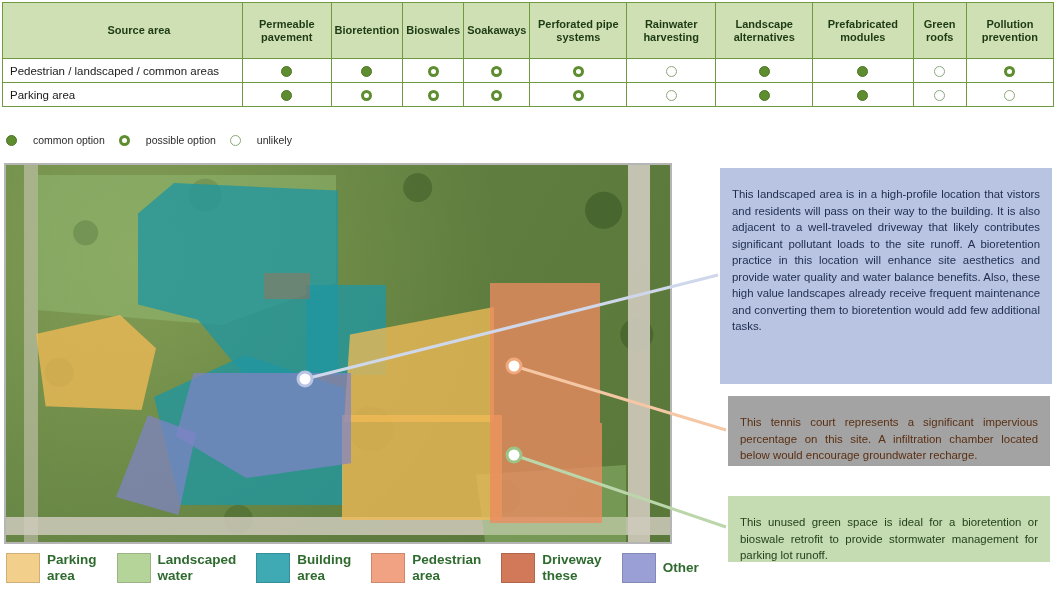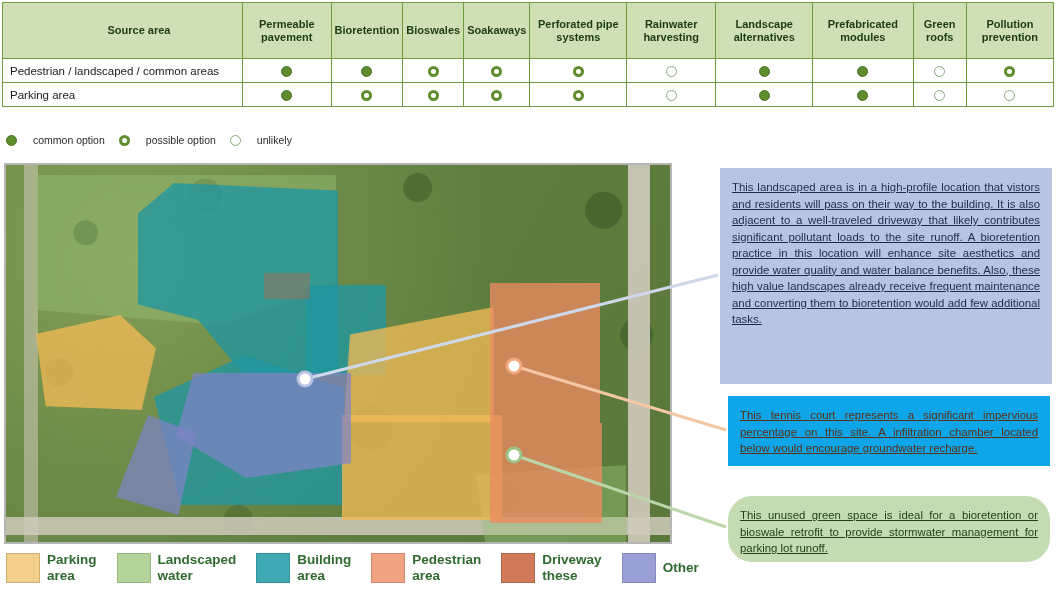--- a/index.html
+++ b/index.html
@@ -118,29 +118,28 @@
   .p-building { background: rgba(32,150,160,.78); }
   .p-parking  { background: rgba(240,186,86,.78); }
   .p-pedestrian { background: rgba(236,139,96,.78); }
   .p-driveway { background: rgba(203,95,62,.70); }
   .p-other    { background: rgba(128,132,200,.72); }
   .p-landscaped { background: rgba(150,190,120,.45); }
 
   
   .callout {
     position: absolute;
-    padding: 11px 12px;
+    padding: 18px 12px;
     font-size: 11.4px;
     line-height: 1.45;
     text-align: justify;
     color: #1c2b44;
-    text-decoration: underline;
   }
   .callout.blue   { background: #b9c4e2; color: #1d2b4d; }
-  .callout.orange { background: #0ea5e9; color: #5a2f12; }
+  .callout.orange { background: #a3a3a3; color: #5a2f12; }
   .callout.green  { background: #c5dcb2; color: #23401a; }
 
   
   .connectors { position: absolute; left: 0; top: 0; width: 1056px; height: 591px; pointer-events: none; }
 
   
   .bottom-legend {
     position: absolute;
     left: 6px; top: 552px;
     width: 1044px;
@@ -258,21 +257,21 @@
     <div class="poly p-driveway" style="left:258px; top:108px; width:46px; height:26px; opacity:.5;"></div>
 
     <div class="poly p-other" style="left:170px; top:208px; width:175px; height:105px; clip-path:polygon(10% 0,100% 0,100% 86%,40% 100%,0 60%);"></div>
     <div class="poly p-other" style="left:110px; top:250px; width:80px; height:100px; clip-path:polygon(40% 0,100% 18%,78% 100%,0 82%);"></div>
   </div>
 
   <div class="callout blue" style="left:720px; top:168px; width:332px; height:216px;">This landscaped area is in a high-profile location that vistors and residents will pass on their way to the building. It is also adjacent to a well-traveled driveway that likely contributes significant pollutant loads to the site runoff. A bioretention practice in this location will enhance site aesthetics and provide water quality and water balance benefits. Also, these high value landscapes already receive frequent maintenance and converting them to bioretention would add few additional tasks.</div>
 
   <div class="callout orange" style="left:728px; top:396px; width:322px; height:70px;">This tennis court represents a significant impervious percentage on this site. A infiltration chamber located below would encourage groundwater recharge.</div>
 
-  <div class="callout green" style="left:728px; top:496px; width:322px; height:66px;border-radius:24px;">This unused green space is ideal for a bioretention or bioswale retrofit to provide stormwater management for parking lot runoff.</div>
+  <div class="callout green" style="left:728px; top:496px; width:322px; height:66px;">This unused green space is ideal for a bioretention or bioswale retrofit to provide stormwater management for parking lot runoff.</div>
 
   <svg class="connectors">
     <line x1="305" y1="379" x2="718" y2="275" stroke="#cfd7ea" stroke-width="3"></line>
     <circle cx="305" cy="379" r="7" fill="#ffffff" stroke="#b9c4e2" stroke-width="3"></circle>
 
     <line x1="514" y1="366" x2="726" y2="430" stroke="#f6c7a5" stroke-width="3"></line>
     <circle cx="514" cy="366" r="7" fill="#ffffff" stroke="#f0a87c" stroke-width="3"></circle>
 
     <line x1="514" y1="455" x2="726" y2="527" stroke="#bcd6ab" stroke-width="3"></line>
     <circle cx="514" cy="455" r="7" fill="#ffffff" stroke="#9cc487" stroke-width="3"></circle>

